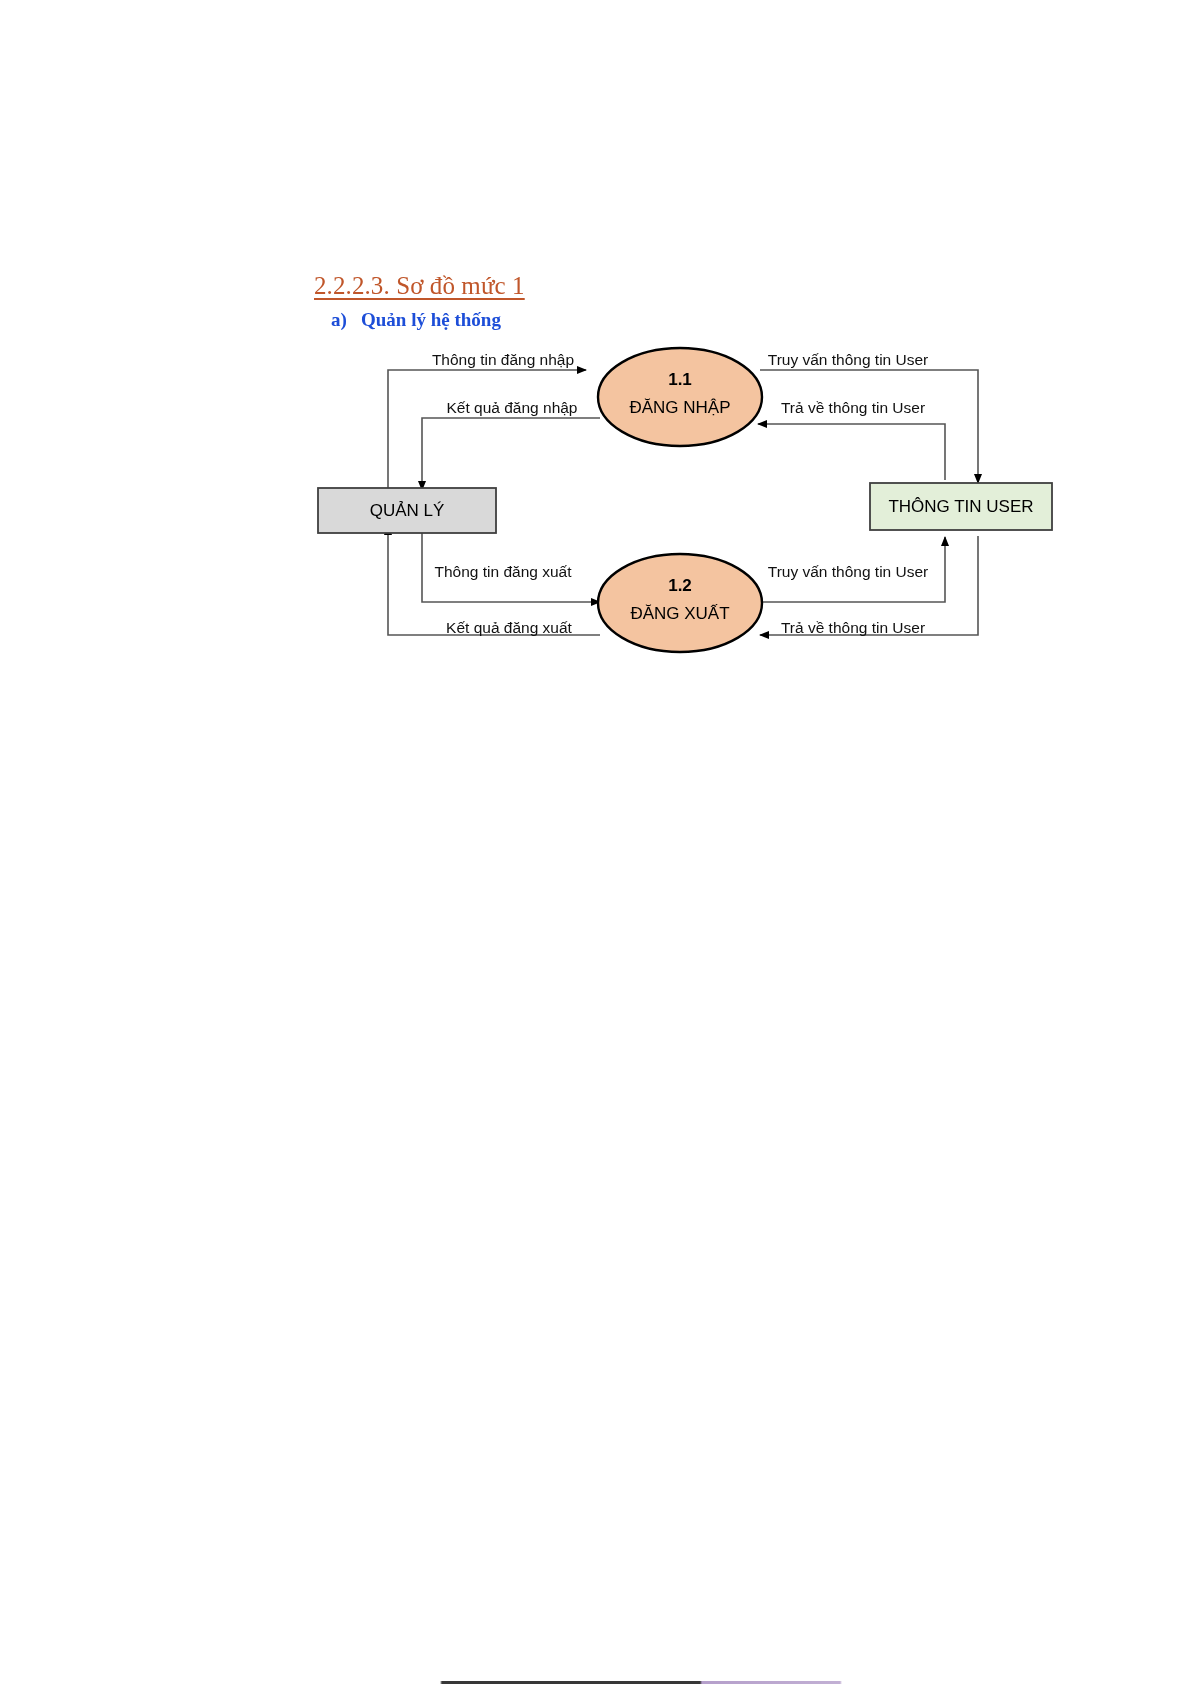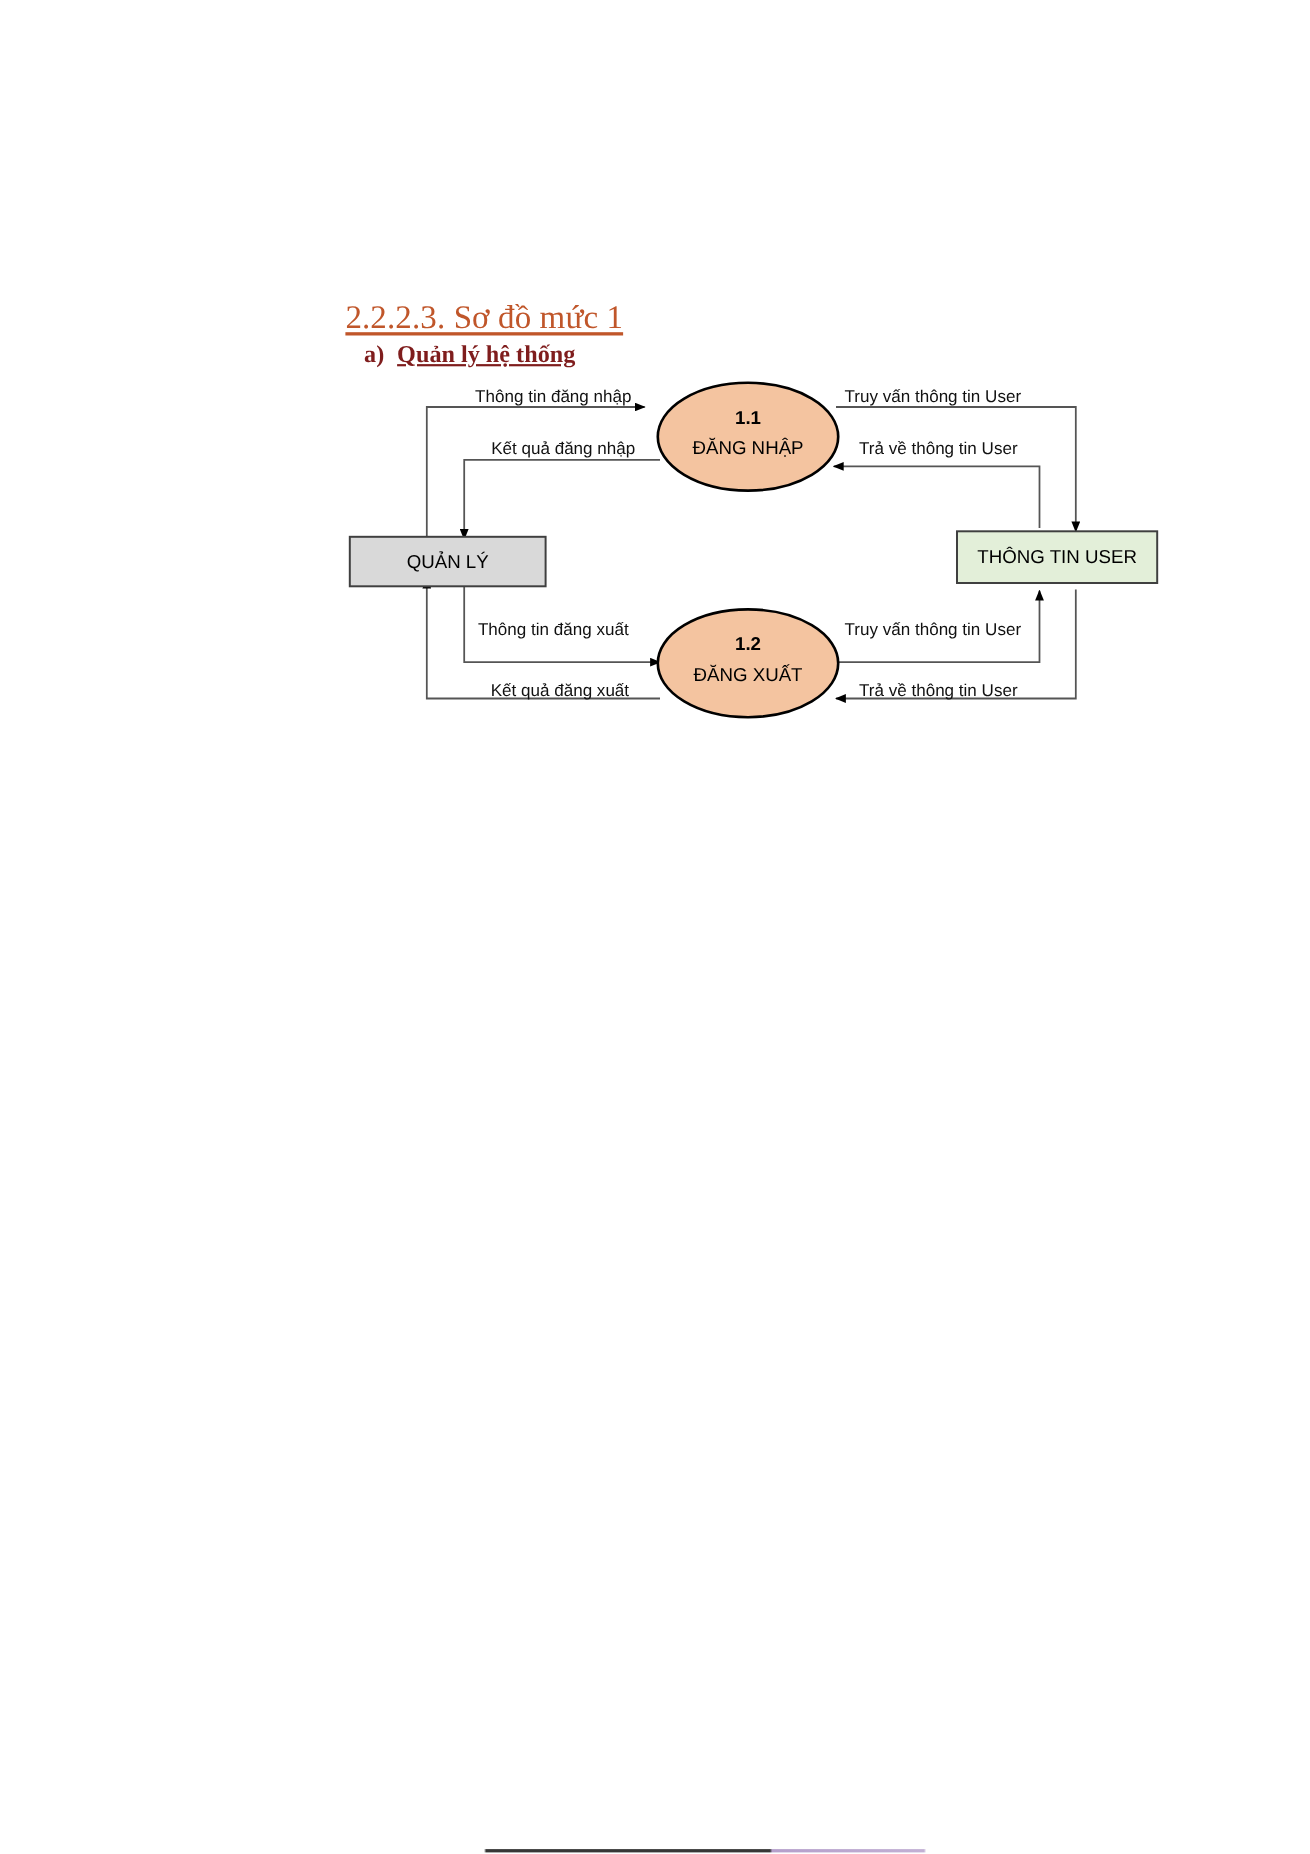--- a/index.html
+++ b/index.html
@@ -20,38 +20,37 @@
     inset: 0;
     background: #ffffff;
   }
 
   
   .section-heading {
     position: absolute;
     left: 314px;
     top: 272px;
     font-family: "Liberation Serif", serif;
-    font-size: 30px;
+    font-size: 25px;
     color: #C0562A;
     text-decoration: underline;
     text-underline-offset: 4px;
     white-space: nowrap;
     letter-spacing: 0.1px;
   }
 
   .sub-heading {
     position: absolute;
     left: 331px;
     top: 309px;
     font-family: "Liberation Serif", serif;
-    font-size: 22px;
+    font-size: 19px;
     font-weight: bold;
-    color: #7f1d1d;
+    color: #1d4ed8;
     white-space: nowrap;
-    text-decoration: underline;
   }
   .sub-heading .lbl { display: inline-block; width: 30px; }
 
   
   #diagram {
     position: absolute;
     left: 300px;
     top: 340px;
     width: 800px;
     height: 330px;

